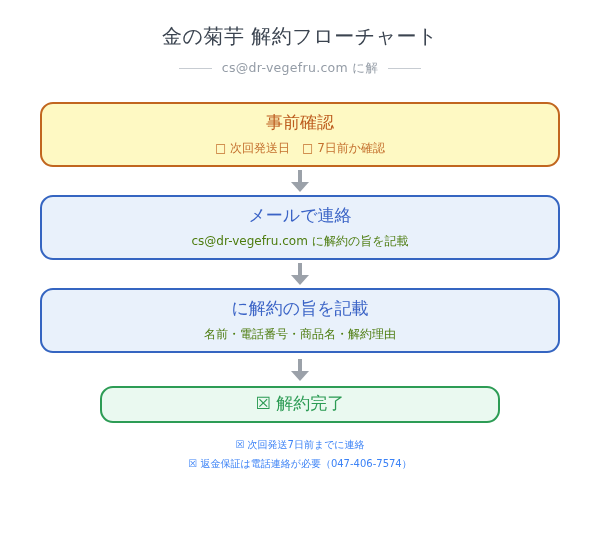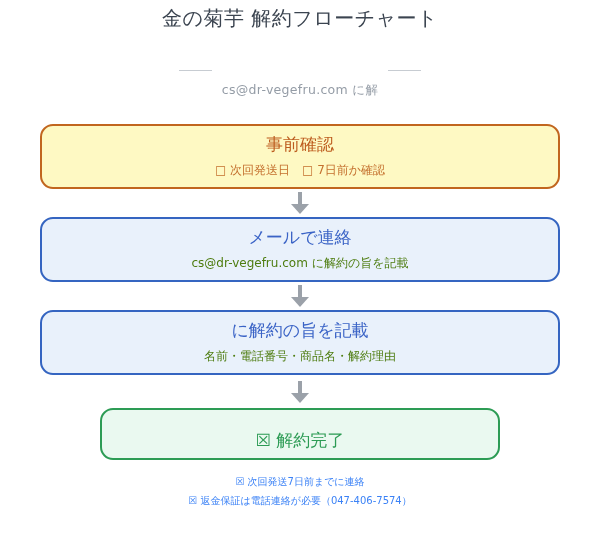--- a/index.html
+++ b/index.html
@@ -6,37 +6,37 @@
   html, body { background: #ffffff; }
   body {
     width: 600px; height: 559px;
     font-family: "DejaVu Sans", "Liberation Sans", sans-serif;
     overflow: hidden;
   }
   .page { position: relative; width: 600px; height: 559px; background: #ffffff; }
 
   
   .title {
-    padding-top: 6px;
+    padding-top: 24px;
     text-align: center;
     font-size: 20px;
     line-height: 25px;
     font-weight: 500;
     letter-spacing: 0.5px;
     color: #3b4450;
   }
   .subtitle-row {
     margin-top: 11px;
     display: flex;
     align-items: center;
     justify-content: center;
     gap: 10px;
   }
   .subtitle-dash { width: 33px; height: 1px; background: #c7ccd2; }
-  .subtitle-text { font-size: 12.5px; color: #949ca6; letter-spacing: 0.3px; margin-top: 40px; }
+  .subtitle-text { font-size: 12.5px; color: #949ca6; letter-spacing: 0.3px; }
 
   
   .flow { width: 520px; margin: 25px auto 0; }
 
   .node {
     border: 2px solid;
     border-radius: 13px;
     text-align: center;
     padding: 7px 6px 9px;
     background: #fff;
@@ -48,21 +48,21 @@
   .node.orange .node-title { color: #bd5c1e; }
   .node.orange .node-sub   { color: #c4702e; }
 
   .node.blue { border-color: #3565c1; background: #e9f1fb; }
   .node.blue .node-title { color: #3a63c6; }
   .node.blue .node-sub   { color: #4d7c0f; }
 
   .node.green {
     border-color: #2d9c55; background: #eaf9f0;
     width: 400px; margin: 0 auto;
-    padding: 19px 6px 6px;
+    padding: 4px 6px 6px;
   }
   .node.green .node-title { color: #2c9b54; }
   .node.green .node-sub   { color: #3ba663; }
 
   
   .arrow {
     height: 28px;
     display: flex;
     flex-direction: column;
     align-items: center;

